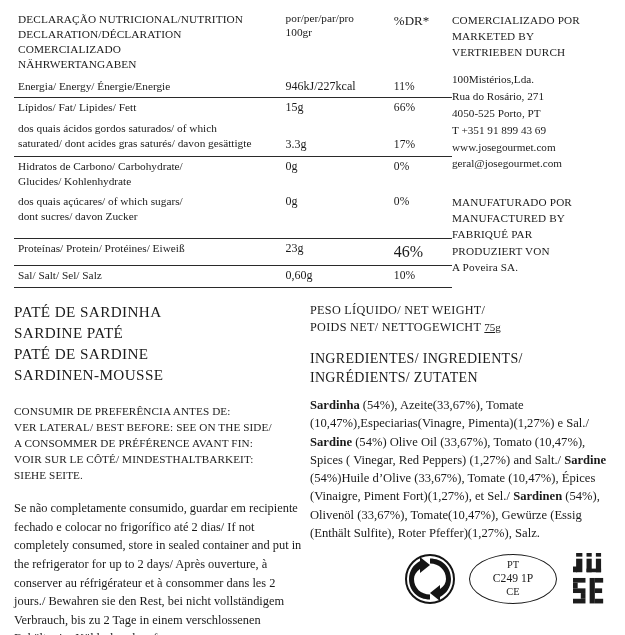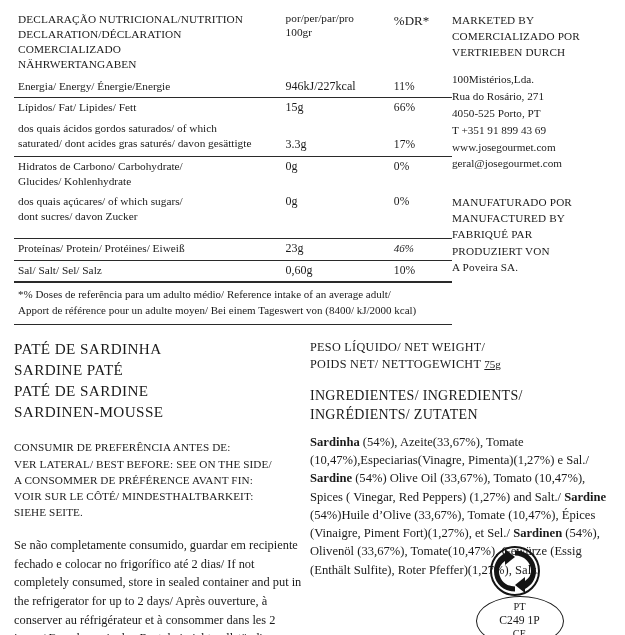--- a/index.html
+++ b/index.html
@@ -57,21 +57,21 @@
   tr.headrow td.c-dr { border-bottom: none; }
 
   .head-label { letter-spacing: 0.1px; }
   .head-value { line-height: 1.2; }
   .dr-star { white-space: nowrap; }
 
   .sub-indent { display: block; }
 
   .num { font-size: 12px; }
   .pct { font-size: 11.6px; }
-  .pct-big { font-size: 11px; font-style: italic; }
+  .pct-big { font-size: 16px; }
 
   .footnote {
     width: 438px;
     margin: 0 0 0 14px;
     padding: 4px 4px 5px 4px;
     box-sizing: border-box;
     border-top: 1px solid #2a2a2a;
     border-bottom: 1px solid #2a2a2a;
     font-size: 11px;
     line-height: 1.42;
@@ -151,21 +151,20 @@
 
   
   .logos {
     position: absolute;
     left: 400px;
     top: 546px;
     width: 225px;
     height: 66px;
     display: flex;
     align-items: center;
-    flex-direction: column;
   }
   .logo-green {
     width: 50px; height: 50px;
     margin-left: 5px;
     flex: 0 0 auto;
   }
   .logo-oval {
     width: 88px; height: 50px;
     margin-left: 14px;
     flex: 0 0 auto;
@@ -264,46 +263,42 @@
             <td class="c-label">Sal/ Salt/ Sel/ Salz</td>
             <td class="c-value num">0,60g</td>
             <td class="c-dr pct">10%</td>
           </tr>
         </tbody>
       </table>
     </div>
 
     <div class="company-col">
       <div class="caps-block">
+        <div>COMERCIALIZADO POR</div>
         <div>MARKETED BY</div>
-        <div>COMERCIALIZADO POR</div>
         <div>VERTRIEBEN DURCH</div>
       </div>
       <div class="addr-block">
         <div>100Mistérios,Lda.</div>
         <div>Rua do Rosário, 271</div>
         <div>4050-525 Porto, PT</div>
         <div>T +351 91 899 43 69</div>
         <div>www.josegourmet.com</div>
         <div>geral@josegourmet.com</div>
       </div>
       <div class="manuf-block">
         <div>MANUFATURADO POR</div>
         <div>MANUFACTURED BY</div>
         <div>FABRIQUÉ PAR</div>
         <div>PRODUZIERT VON</div>
         <div class="manuf-name">A Poveira SA.</div>
       </div>
     </div>
   </div>
 
-  <div class="footnote">
-    <span>*% Doses de referência para um adulto médio/ Reference intake of an average adult/</span><br>
-    <span>Apport de référence pour un adulte moyen/ Bei einem Tageswert von (8400/ kJ/2000 kcal)</span>
-  </div>
 
   <div class="bottom-area">
 
     <div class="bottom-left">
       <div class="product-name">
         <div>PATÉ DE SARDINHA</div>
         <div>SARDINE PATÉ</div>
         <div>PATÉ DE SARDINE</div>
         <div>SARDINEN-MOUSSE</div>
       </div>

